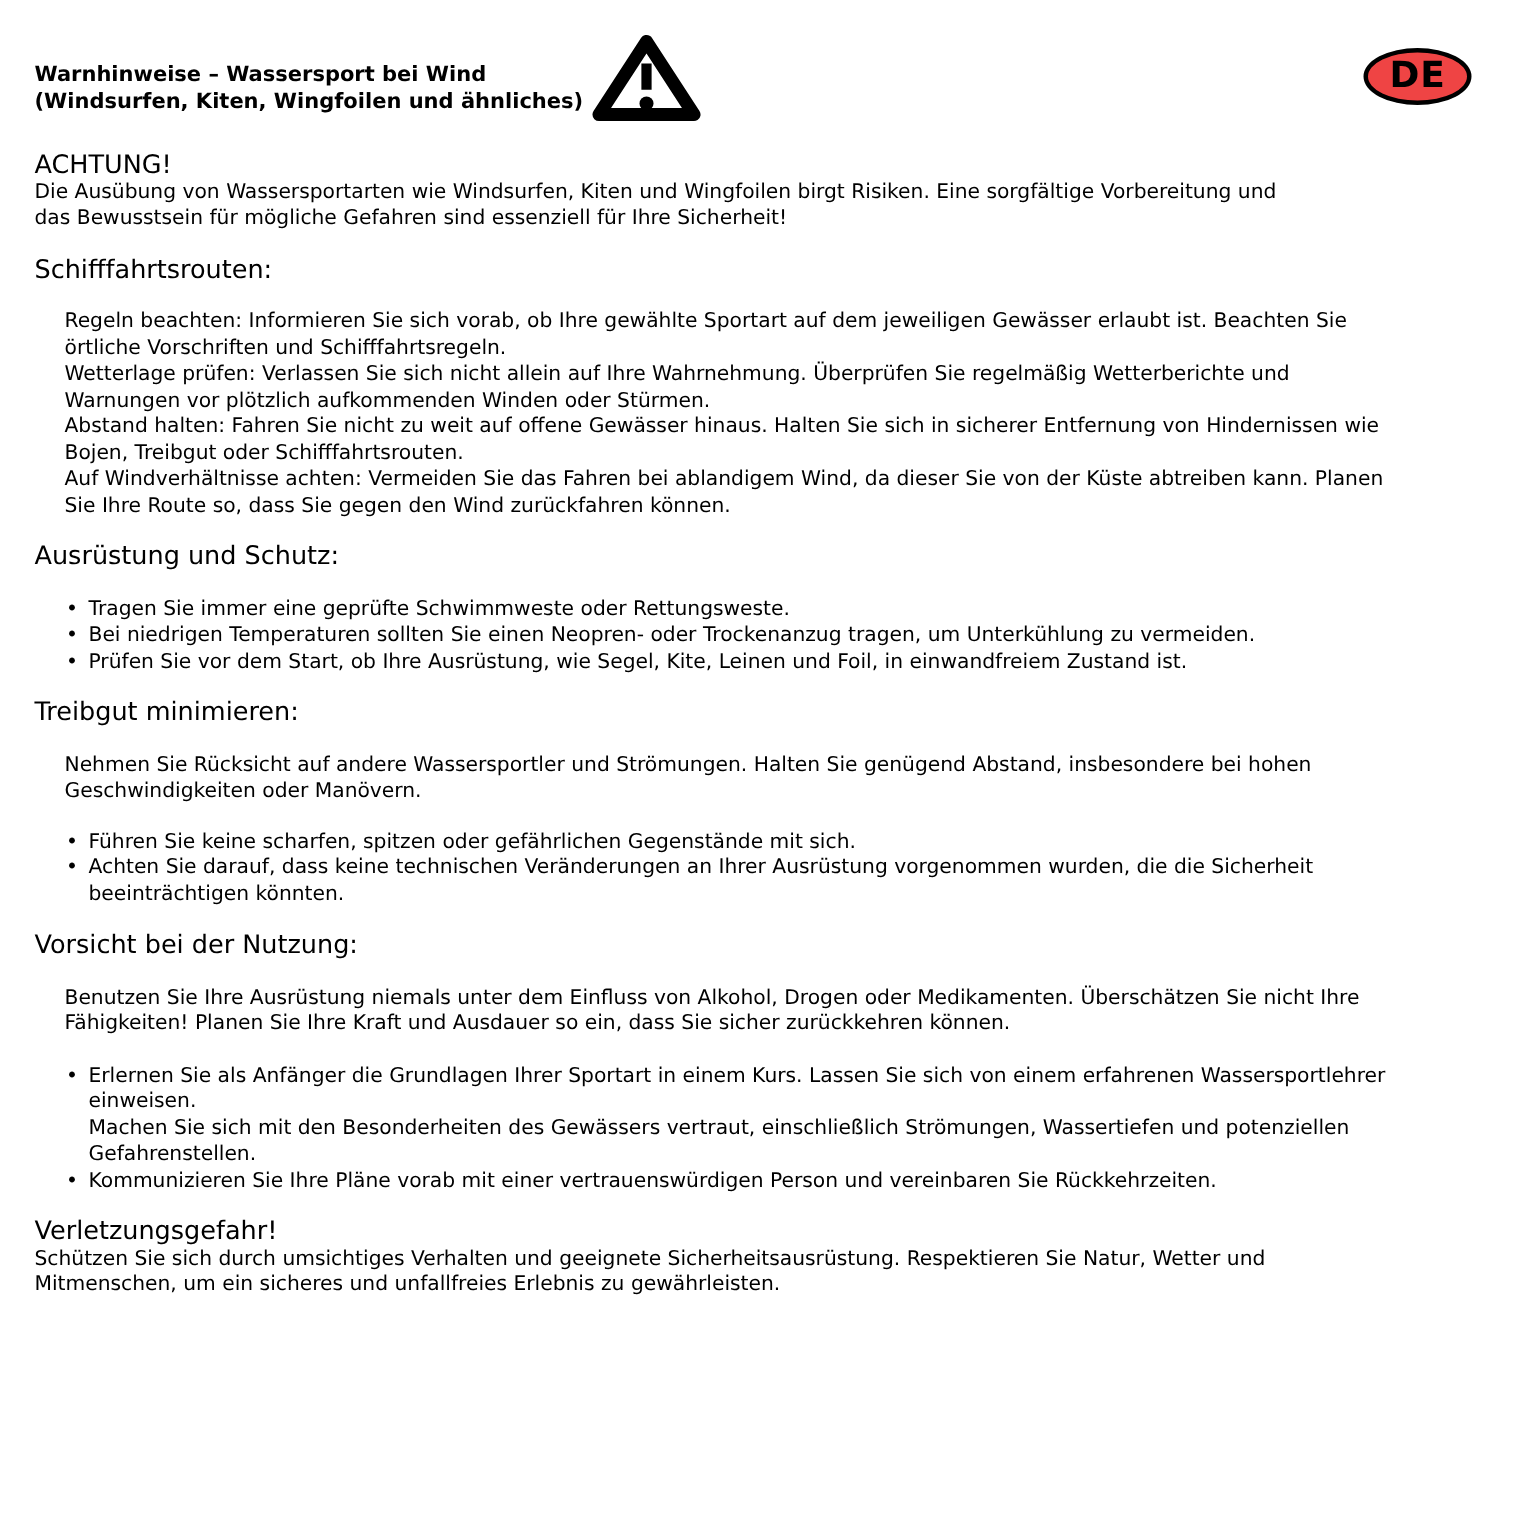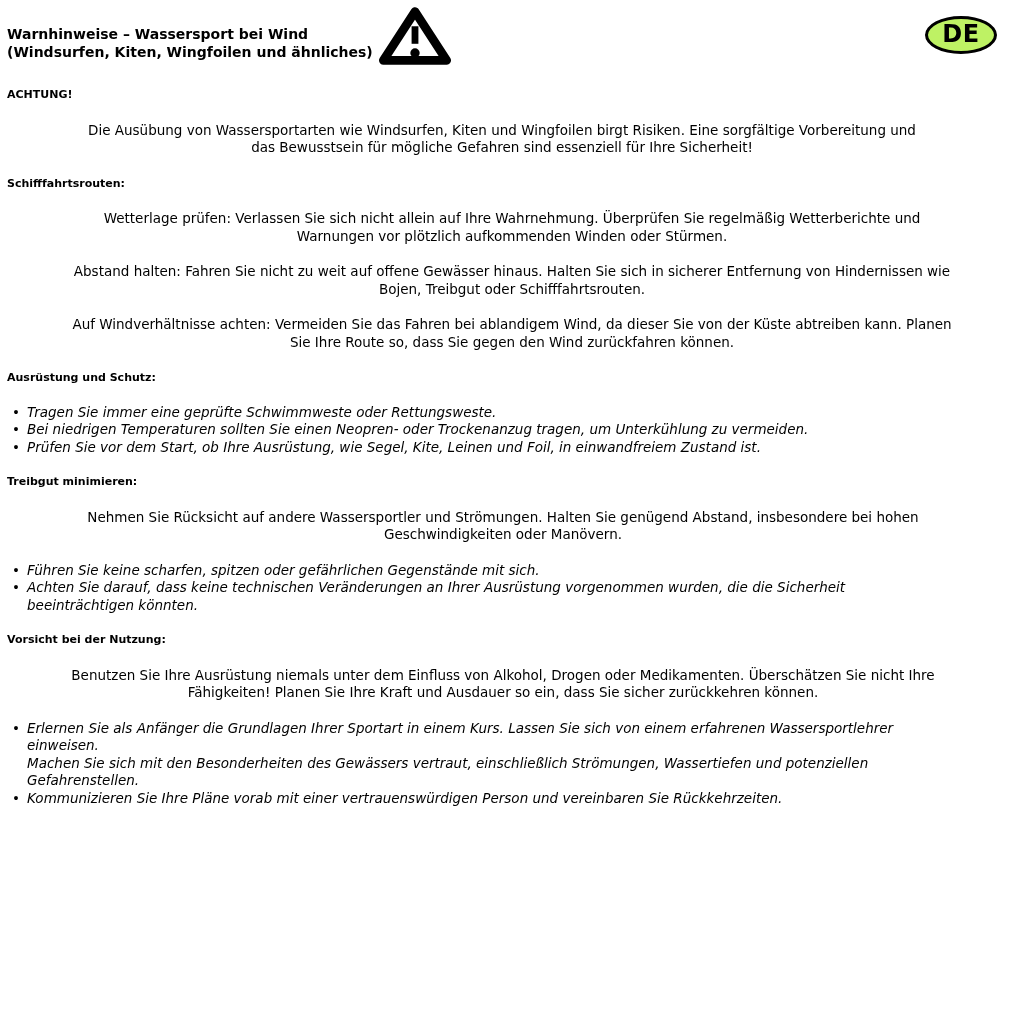--- a/index.html
+++ b/index.html
@@ -14,21 +14,21 @@
     color: #000000;
     font-family: "DejaVu Sans", "Liberation Sans", sans-serif;
     font-size: 13.5px;
     line-height: 17.5px;
     -webkit-font-smoothing: antialiased;
   }
   .page {
     box-sizing: border-box;
     width: 1004px;
     height: 1026px;
-    padding: 7px;
+    padding: 23px;
     position: relative;
     overflow: hidden;
   }
   
   .header {
     position: relative;
     height: 62px;
     margin-bottom: 0;
   }
   .doc-title {
@@ -53,42 +53,40 @@
     height: 38px;
     border: 3px solid #000000;
     border-radius: 50%;
     display: flex;
     align-items: center;
     justify-content: center;
     font-size: 24px;
     font-weight: bold;
     letter-spacing: 0.5px;
     box-sizing: border-box;
-    background: #bef264;
+    background: #ef4444;
   }
   
   .sec { margin-top: 17px; }
   .sec h2 {
-    font-size: 11px;
-    font-weight: bold;
+    font-size: 17px;
+    font-weight: normal;
     line-height: 17.5px;
     margin: 0 0 17px 0;
   }
   .sec.tight h2 { margin-bottom: 0; }
   .para {
-    margin: 18px;
+    margin: 0;
     white-space: pre-line;
-    text-align: center;
   }
   .indent { margin-left: 20px; }
   ul.bullets {
-    margin: 0;
+    margin: 16px;
     padding: 0;
     list-style: none;
-    font-style: italic;
   }
   ul.bullets li {
     position: relative;
     padding-left: 20px;
     white-space: pre-line;
   }
   ul.bullets li::before {
     content: "\2022";
     position: absolute;
     left: 5px;
@@ -114,20 +112,22 @@
 
   <section class="sec tight">
     <h2>ACHTUNG!</h2>
     <p class="para">Die Ausübung von Wassersportarten wie Windsurfen, Kiten und Wingfoilen birgt Risiken. Eine sorgfältige Vorbereitung und
 das Bewusstsein für mögliche Gefahren sind essenziell für Ihre Sicherheit!</p>
   </section>
 
   <section class="sec">
     <h2>Schifffahrtsrouten:</h2>
     <div class="indent">
+      <p class="para">Regeln beachten: Informieren Sie sich vorab, ob Ihre gewählte Sportart auf dem jeweiligen Gewässer erlaubt ist. Beachten Sie
+örtliche Vorschriften und Schifffahrtsregeln.</p>
       <p class="para">Wetterlage prüfen: Verlassen Sie sich nicht allein auf Ihre Wahrnehmung. Überprüfen Sie regelmäßig Wetterberichte und
 Warnungen vor plötzlich aufkommenden Winden oder Stürmen.</p>
       <p class="para">Abstand halten: Fahren Sie nicht zu weit auf offene Gewässer hinaus. Halten Sie sich in sicherer Entfernung von Hindernissen wie
 Bojen, Treibgut oder Schifffahrtsrouten.</p>
       <p class="para">Auf Windverhältnisse achten: Vermeiden Sie das Fahren bei ablandigem Wind, da dieser Sie von der Küste abtreiben kann. Planen
 Sie Ihre Route so, dass Sie gegen den Wind zurückfahren können.</p>
     </div>
   </section>
 
   <section class="sec">
@@ -159,14 +159,19 @@
   <section class="sec">
     <ul class="bullets">
       <li>Erlernen Sie als Anfänger die Grundlagen Ihrer Sportart in einem Kurs. Lassen Sie sich von einem erfahrenen Wassersportlehrer
 einweisen.
 Machen Sie sich mit den Besonderheiten des Gewässers vertraut, einschließlich Strömungen, Wassertiefen und potenziellen
 Gefahrenstellen.</li>
       <li>Kommunizieren Sie Ihre Pläne vorab mit einer vertrauenswürdigen Person und vereinbaren Sie Rückkehrzeiten.</li>
     </ul>
   </section>
 
+  <section class="sec tight">
+    <h2>Verletzungsgefahr!</h2>
+    <p class="para">Schützen Sie sich durch umsichtiges Verhalten und geeignete Sicherheitsausrüstung. Respektieren Sie Natur, Wetter und
+Mitmenschen, um ein sicheres und unfallfreies Erlebnis zu gewährleisten.</p>
+  </section>
 
 </div>
 
 </body></html>

